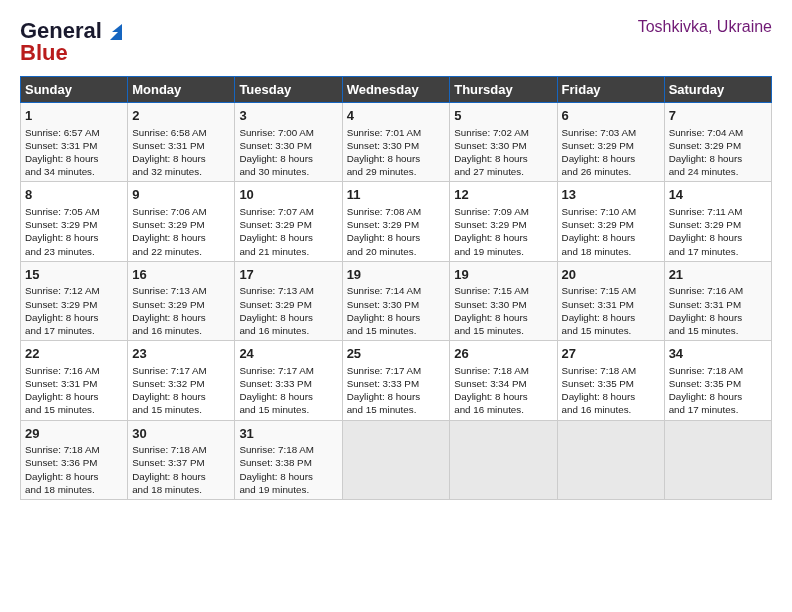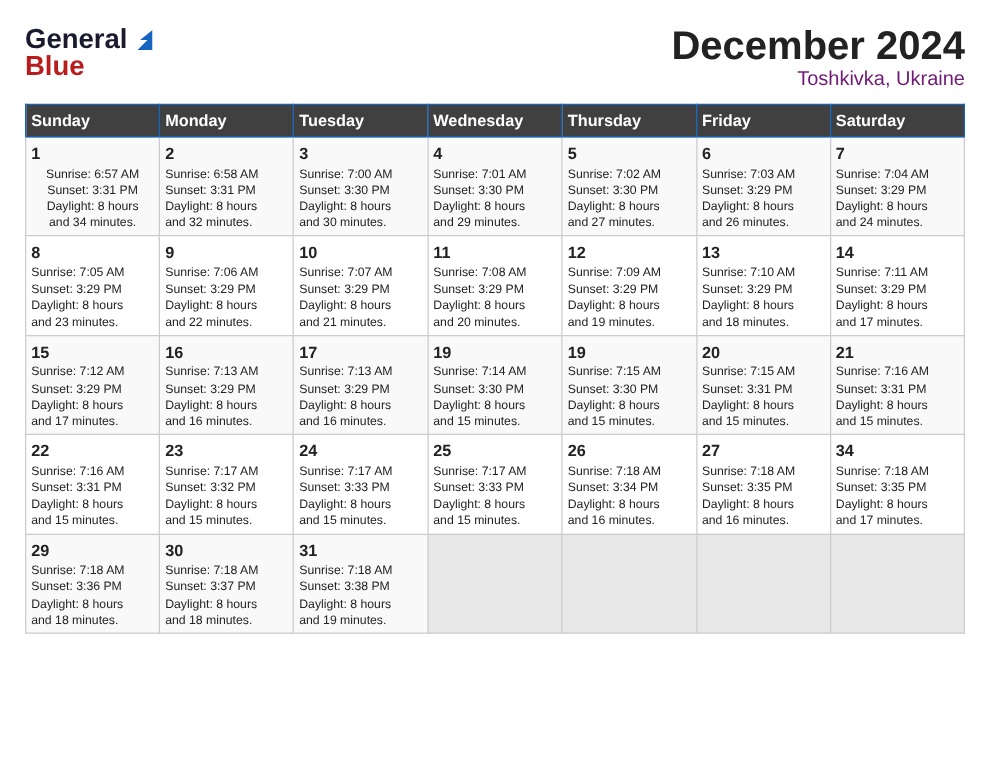--- a/index.html
+++ b/index.html
@@ -92,42 +92,41 @@
     <div class="logo">
       <div class="logo-line">
         <span style="font-size:22px;font-weight:bold;color:#1a1a2e;">General</span>
         <svg width="18" height="18" viewBox="0 0 18 18" style="margin-left:2px;">
           <polygon points="18,2 8,10 14,10 6,18 18,18" fill="#1565c0"></polygon>
         </svg>
       </div>
       <span style="font-size:22px;font-weight:bold;color:#b91c1c;margin-top:-4px;">Blue</span>
     </div>
     <div class="month-title">
-      <h1>December 2024</h1>
       <h2>Toshkivka, Ukraine</h2>
     </div>
   </div>
 
   <table class="calendar">
     <thead>
       <tr>
       <th>Sunday</th>
           <th>Monday</th>
           <th>Tuesday</th>
           <th>Wednesday</th>
           <th>Thursday</th>
           <th>Friday</th>
           <th>Saturday</th>
         </tr>
     </thead>
     <tbody>
     <tr>
           <td>
             <span class="day-num">1</span>
-            <div class="day-info" style="white-space: pre-line; text-align: center;">Sunrise: 6:57 AM
+            <div class="day-info" style="white-space: pre-line;">Sunrise: 6:57 AM
 Sunset: 3:31 PM
 Daylight: 8 hours
 and 34 minutes.</div>
           </td>
           <td>
             <span class="day-num">2</span>
             <div class="day-info" style="white-space: pre-line;">Sunrise: 6:58 AM
 Sunset: 3:31 PM
 Daylight: 8 hours
 and 32 minutes.</div>

